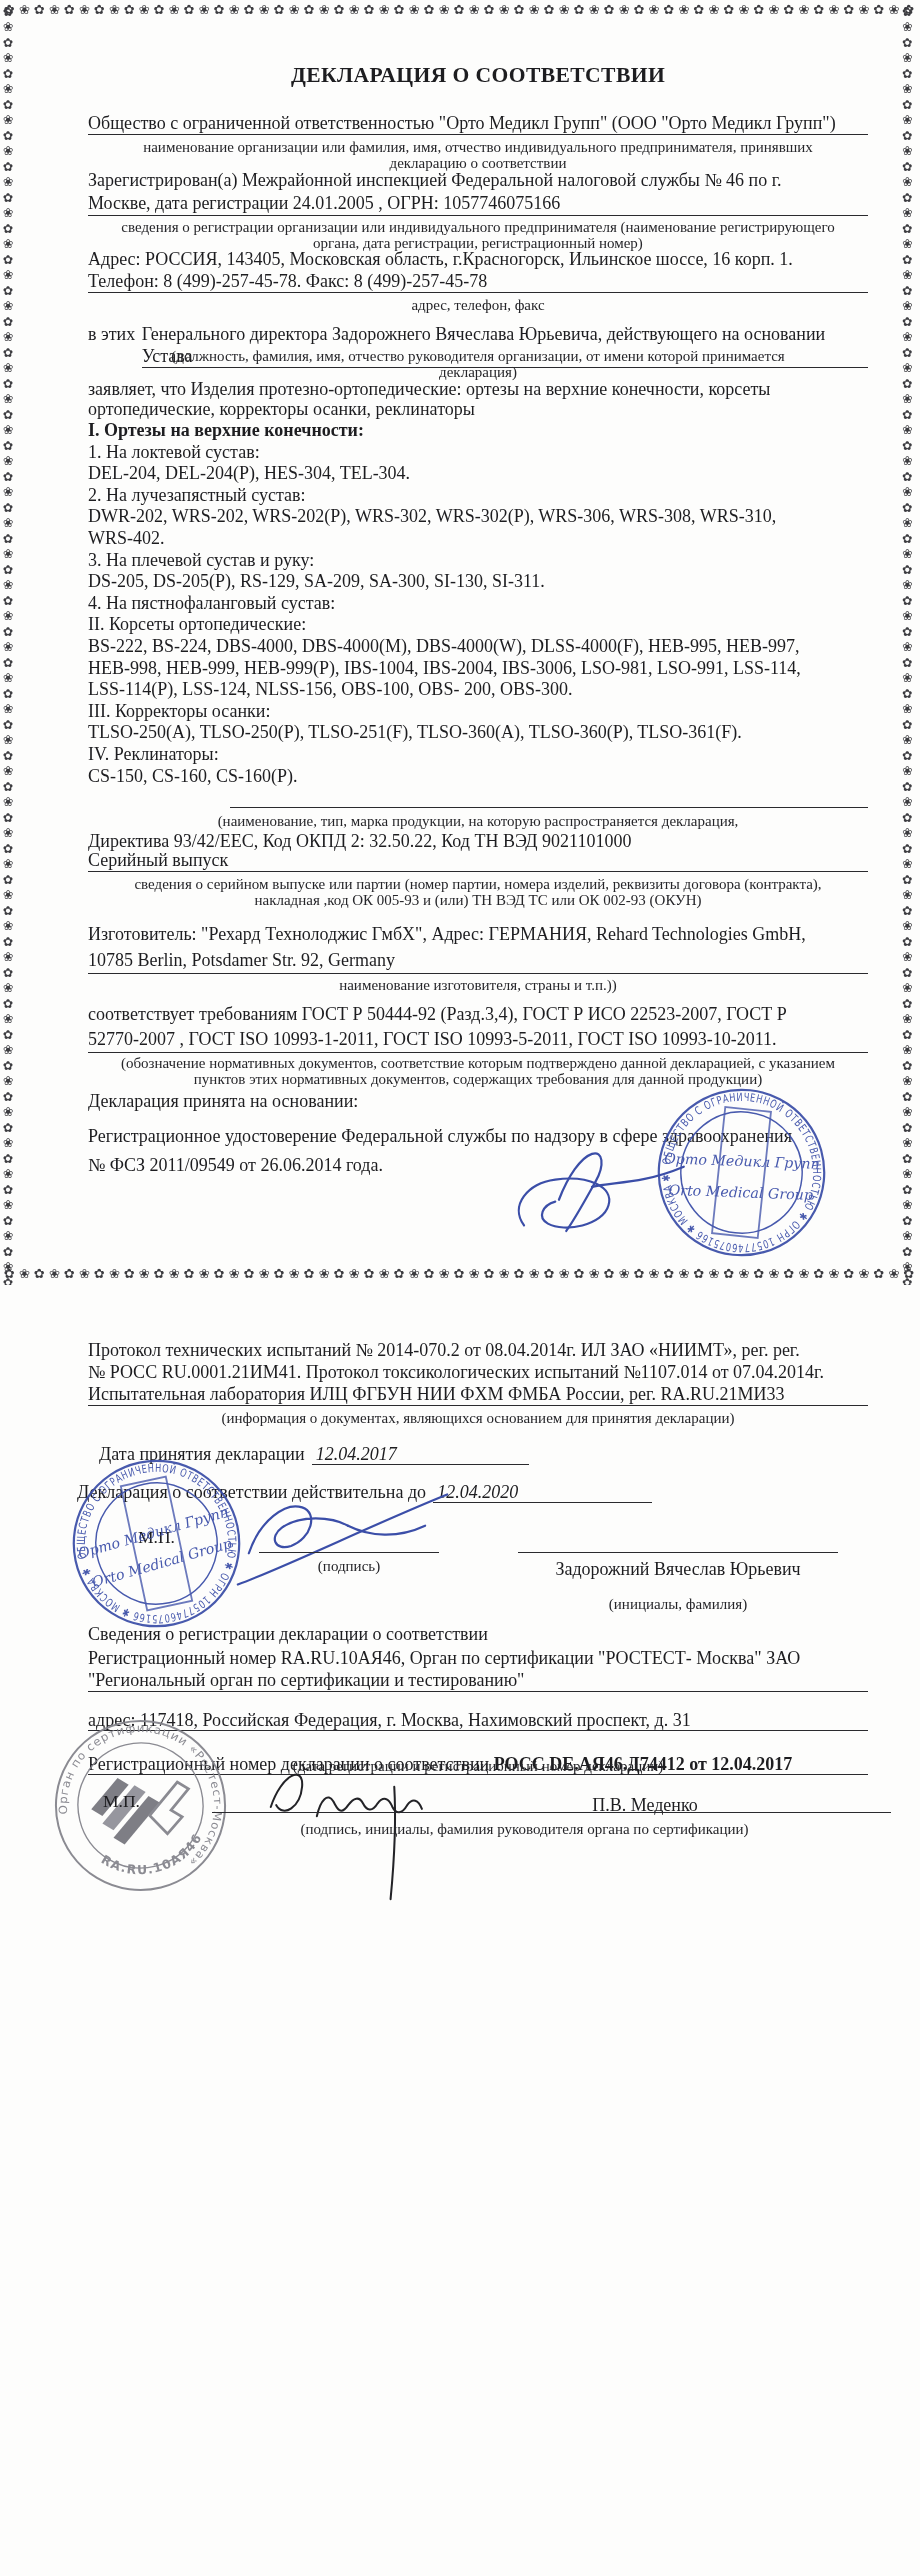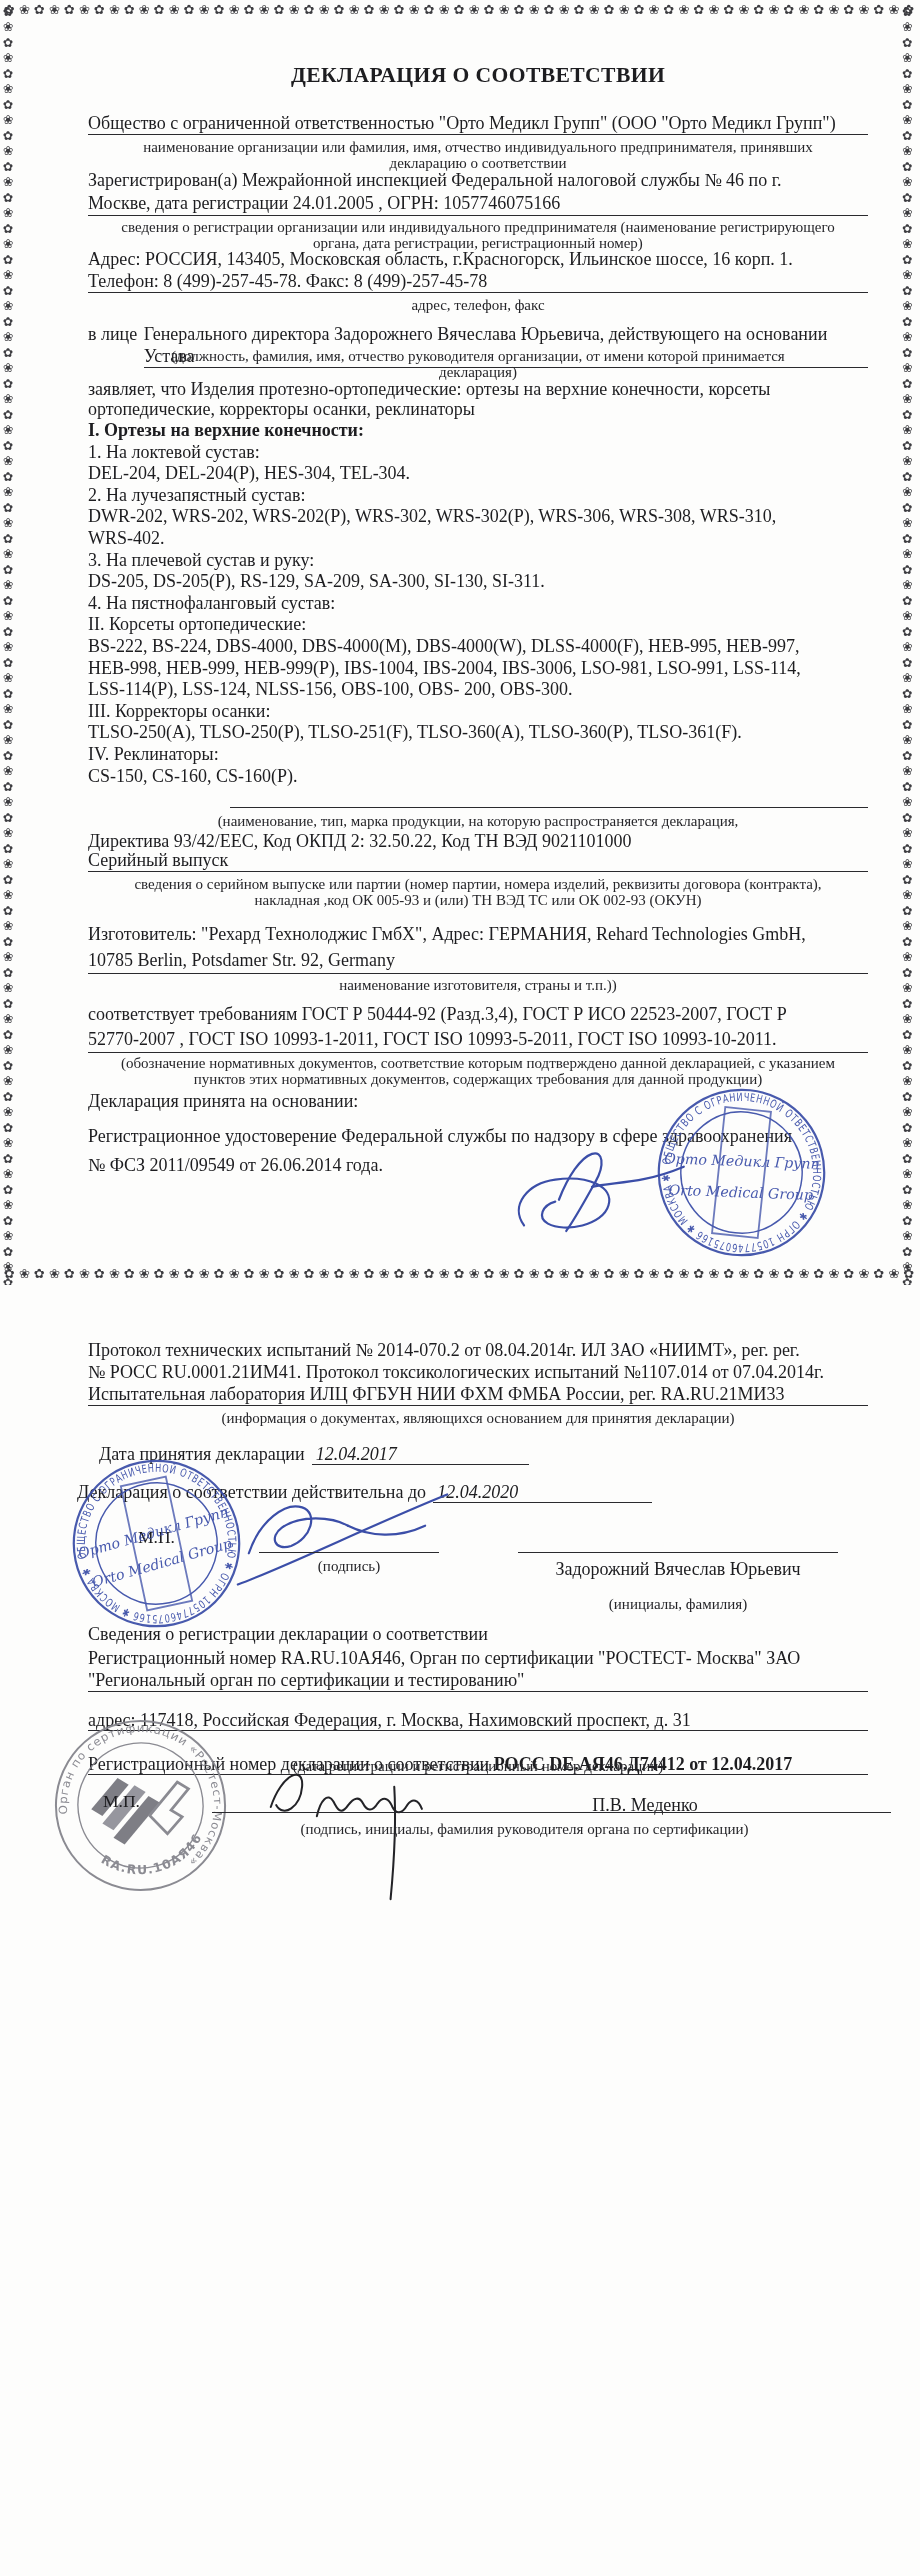--- a/index.html
+++ b/index.html
@@ -57,21 +57,21 @@
   <div class="blk line ulb" style="top:169px;line-height:23px;">Зарегистрирован(а) Межрайонной инспекцией Федеральной налоговой службы № 46 по г.
 Москве, дата регистрации 24.01.2005 , ОГРН: 1057746075166</div>
   <div class="blk small" style="top:219px;">сведения о регистрации организации или индивидуального предпринимателя (наименование регистрирующего
 органа, дата регистрации, регистрационный номер)</div>
 
   <div class="blk line ulb" style="top:248px;line-height:22px;">Адрес: РОССИЯ, 143405, Московская область, г.Красногорск, Ильинское шоссе, 16 корп. 1.
 Телефон: 8 (499)-257-45-78. Факс: 8 (499)-257-45-78</div>
   <div class="blk small" style="top:297px;">адрес, телефон, факс</div>
 
   <div class="blk flexline" style="top:323px;">
-    <span class="line" style="margin-right:6.4px;">в лице</span>
+    <span class="line" style="margin-right:6.4px;">в этих</span>
     <span class="line ulb" style="flex:1;">Генерального директора Задорожнего Вячеслава Юрьевича, действующего на основании Устава</span>
   </div>
   <div class="blk small" style="top:348px;">(должность, фамилия, имя, отчество руководителя организации, от имени которой принимается
 декларация)</div>
 
   <div class="blk line" style="top:379px;line-height:20px;">заявляет, что Изделия протезно-ортопедические: ортезы на верхние конечности, корсеты
 ортопедические, корректоры осанки, реклинаторы</div>
 
   <div class="blk" style="top:420px;">
     <div class="line" style="line-height:21.6px;font-weight:bold;">I. Ортезы на верхние конечности:</div>

